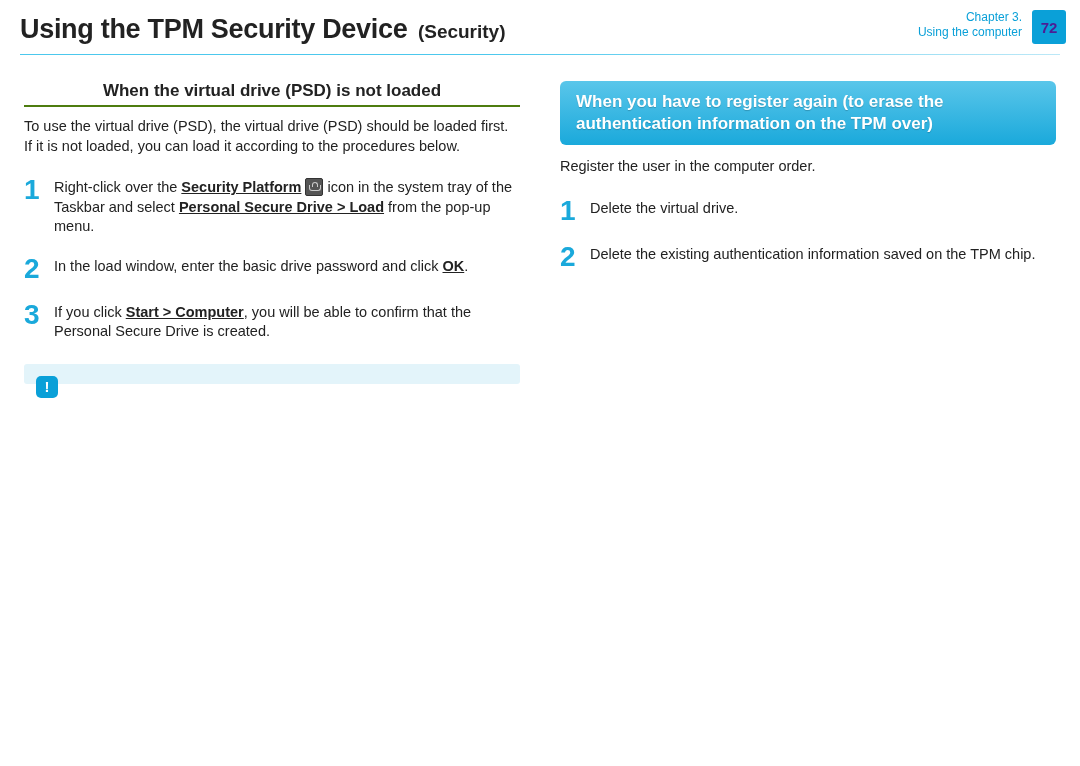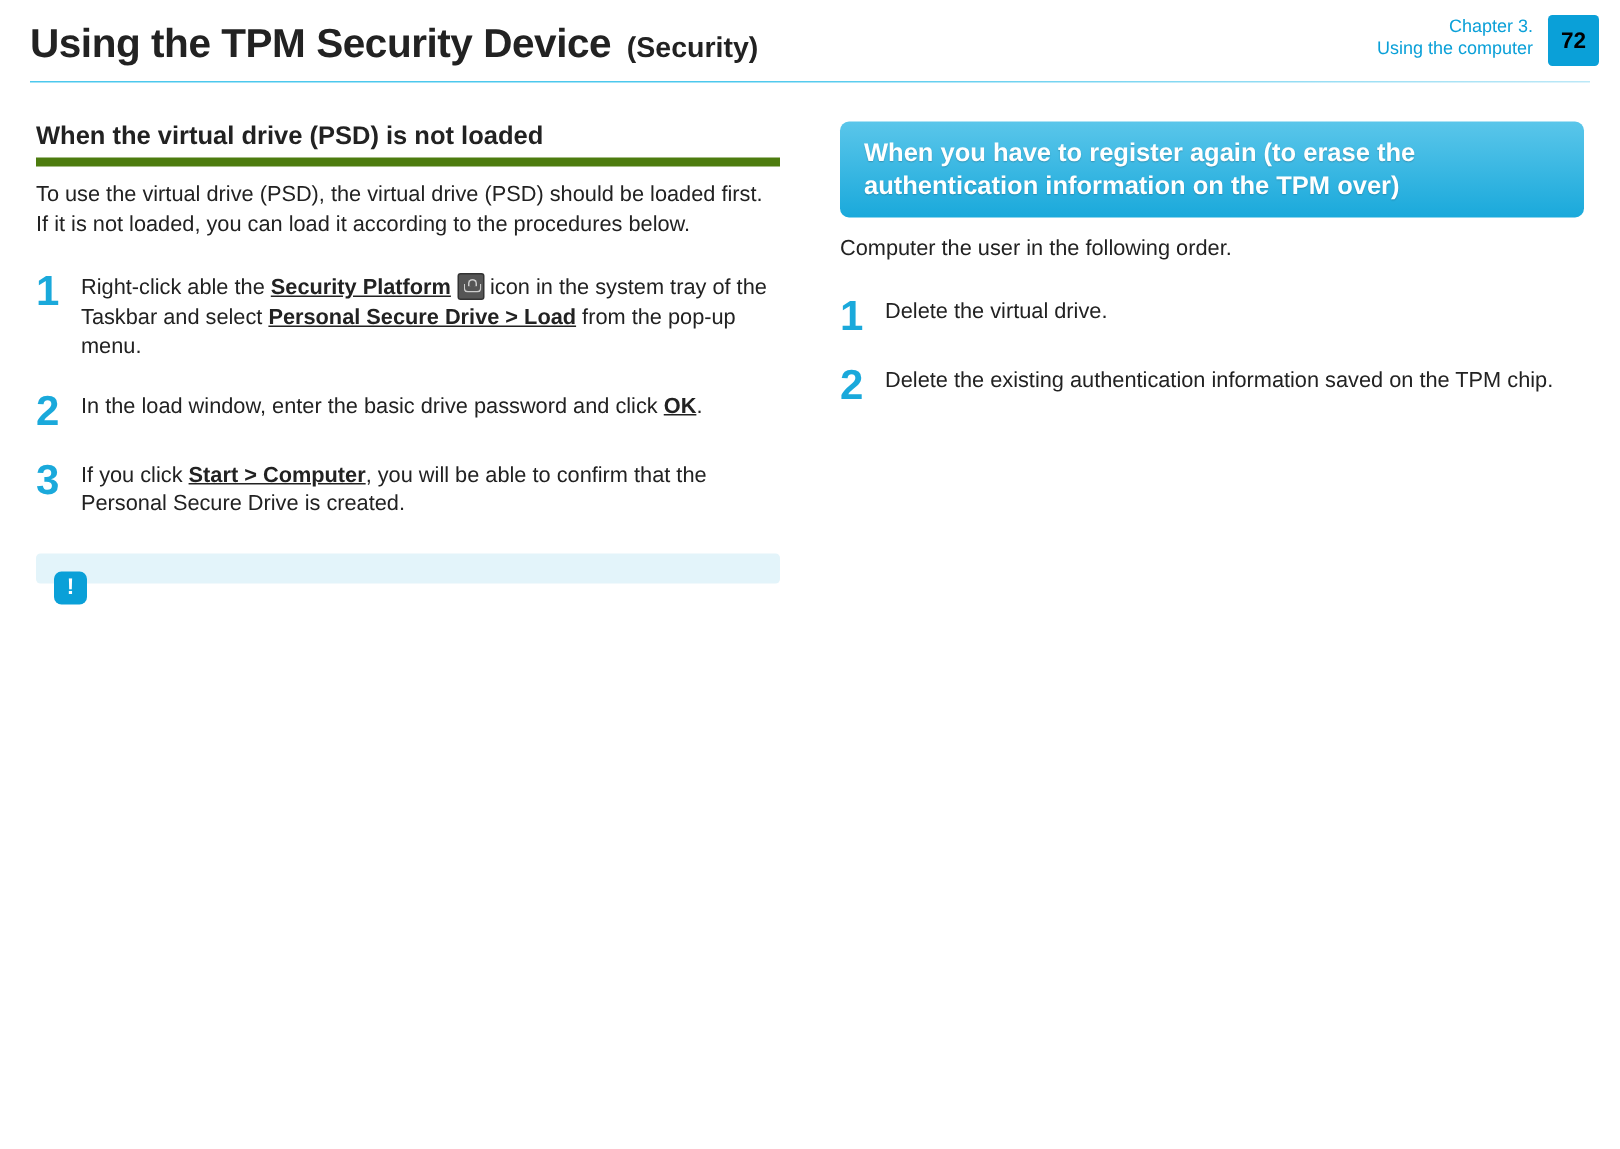--- a/index.html
+++ b/index.html
@@ -37,21 +37,21 @@
     color: #0aa0d8;
     font-weight: 400;
   }
   .page-badge {
     position: absolute;
     right: 14px;
     top: 10px;
     width: 34px;
     height: 34px;
     background: #0aa0d8;
-    color: #000000;
+    color: #4c1d95;
     font-weight: 700;
     font-size: 15px;
     border-radius: 3px;
     display: flex;
     align-items: center;
     justify-content: center;
   }
   .rule {
     height: 1px;
     background: linear-gradient(to right, #4cc8ed 0%, #4cc8ed 45%, #bce8f7 100%);
@@ -60,22 +60,23 @@
   .columns {
     display: flex;
     padding: 26px 24px 0 24px;
     gap: 40px;
   }
   .col { flex: 1; }
   .section-heading {
     font-size: 17px;
     font-weight: 800;
     padding-bottom: 4px;
-    border-bottom: 6px solid #4d7c0f;
+    border-bottom: 2px solid #4d7c0f;
     margin-bottom: 10px;
+    text-align: center;
   }
   .intro { font-size: 14.5px; line-height: 1.35; margin-bottom: 20px; }
   .step { display: flex; margin-bottom: 18px; }
   .step-num {
     color: #1aa9db;
     font-size: 28px;
     font-weight: 700;
     width: 30px;
     flex-shrink: 0;
     line-height: 1;
@@ -163,21 +164,21 @@
 
 <div class="columns">
 
   <div class="col">
     <div class="section-heading">When the virtual drive (PSD) is not loaded</div>
     <div class="intro">To use the virtual drive (PSD), the virtual drive (PSD) should be loaded first. If it is not loaded, you can load it according to the procedures below.</div>
 
     <div class="step">
       <div class="step-num">1</div>
       <div class="step-body">
-        <span>Right-click able the </span><span class="bold">Security Platform</span>
+        <span>Right-click over the </span><span class="bold">Security Platform</span>
         <span class="inline-icon"></span><span> icon in the system tray of the Taskbar and select </span><span class="bold">Personal Secure Drive &gt; Load</span><span> from the pop-up menu.</span>
       </div>
     </div>
 
     <div class="step">
       <div class="step-num">2</div>
       <div class="step-body">
         <span>In the load window, enter the basic drive password and click </span><span class="bold">OK</span><span>.</span>
       </div>
     </div>
@@ -189,21 +190,21 @@
       </div>
     </div>
 
     <div class="note-box">
       <div class="note-badge">!</div>
     </div>
   </div>
 
   <div class="col">
     <div class="callout-heading">When you have to register again (to erase the authentication information on the TPM over)</div>
-    <div class="intro">Computer the user in the following order.</div>
+    <div class="intro">Register the user in the computer order.</div>
 
     <div class="step">
       <div class="step-num">1</div>
       <div class="step-body">Delete the virtual drive.</div>
     </div>
 
     <div class="step">
       <div class="step-num">2</div>
       <div class="step-body">Delete the existing authentication information saved on the TPM chip.</div>
     </div>

